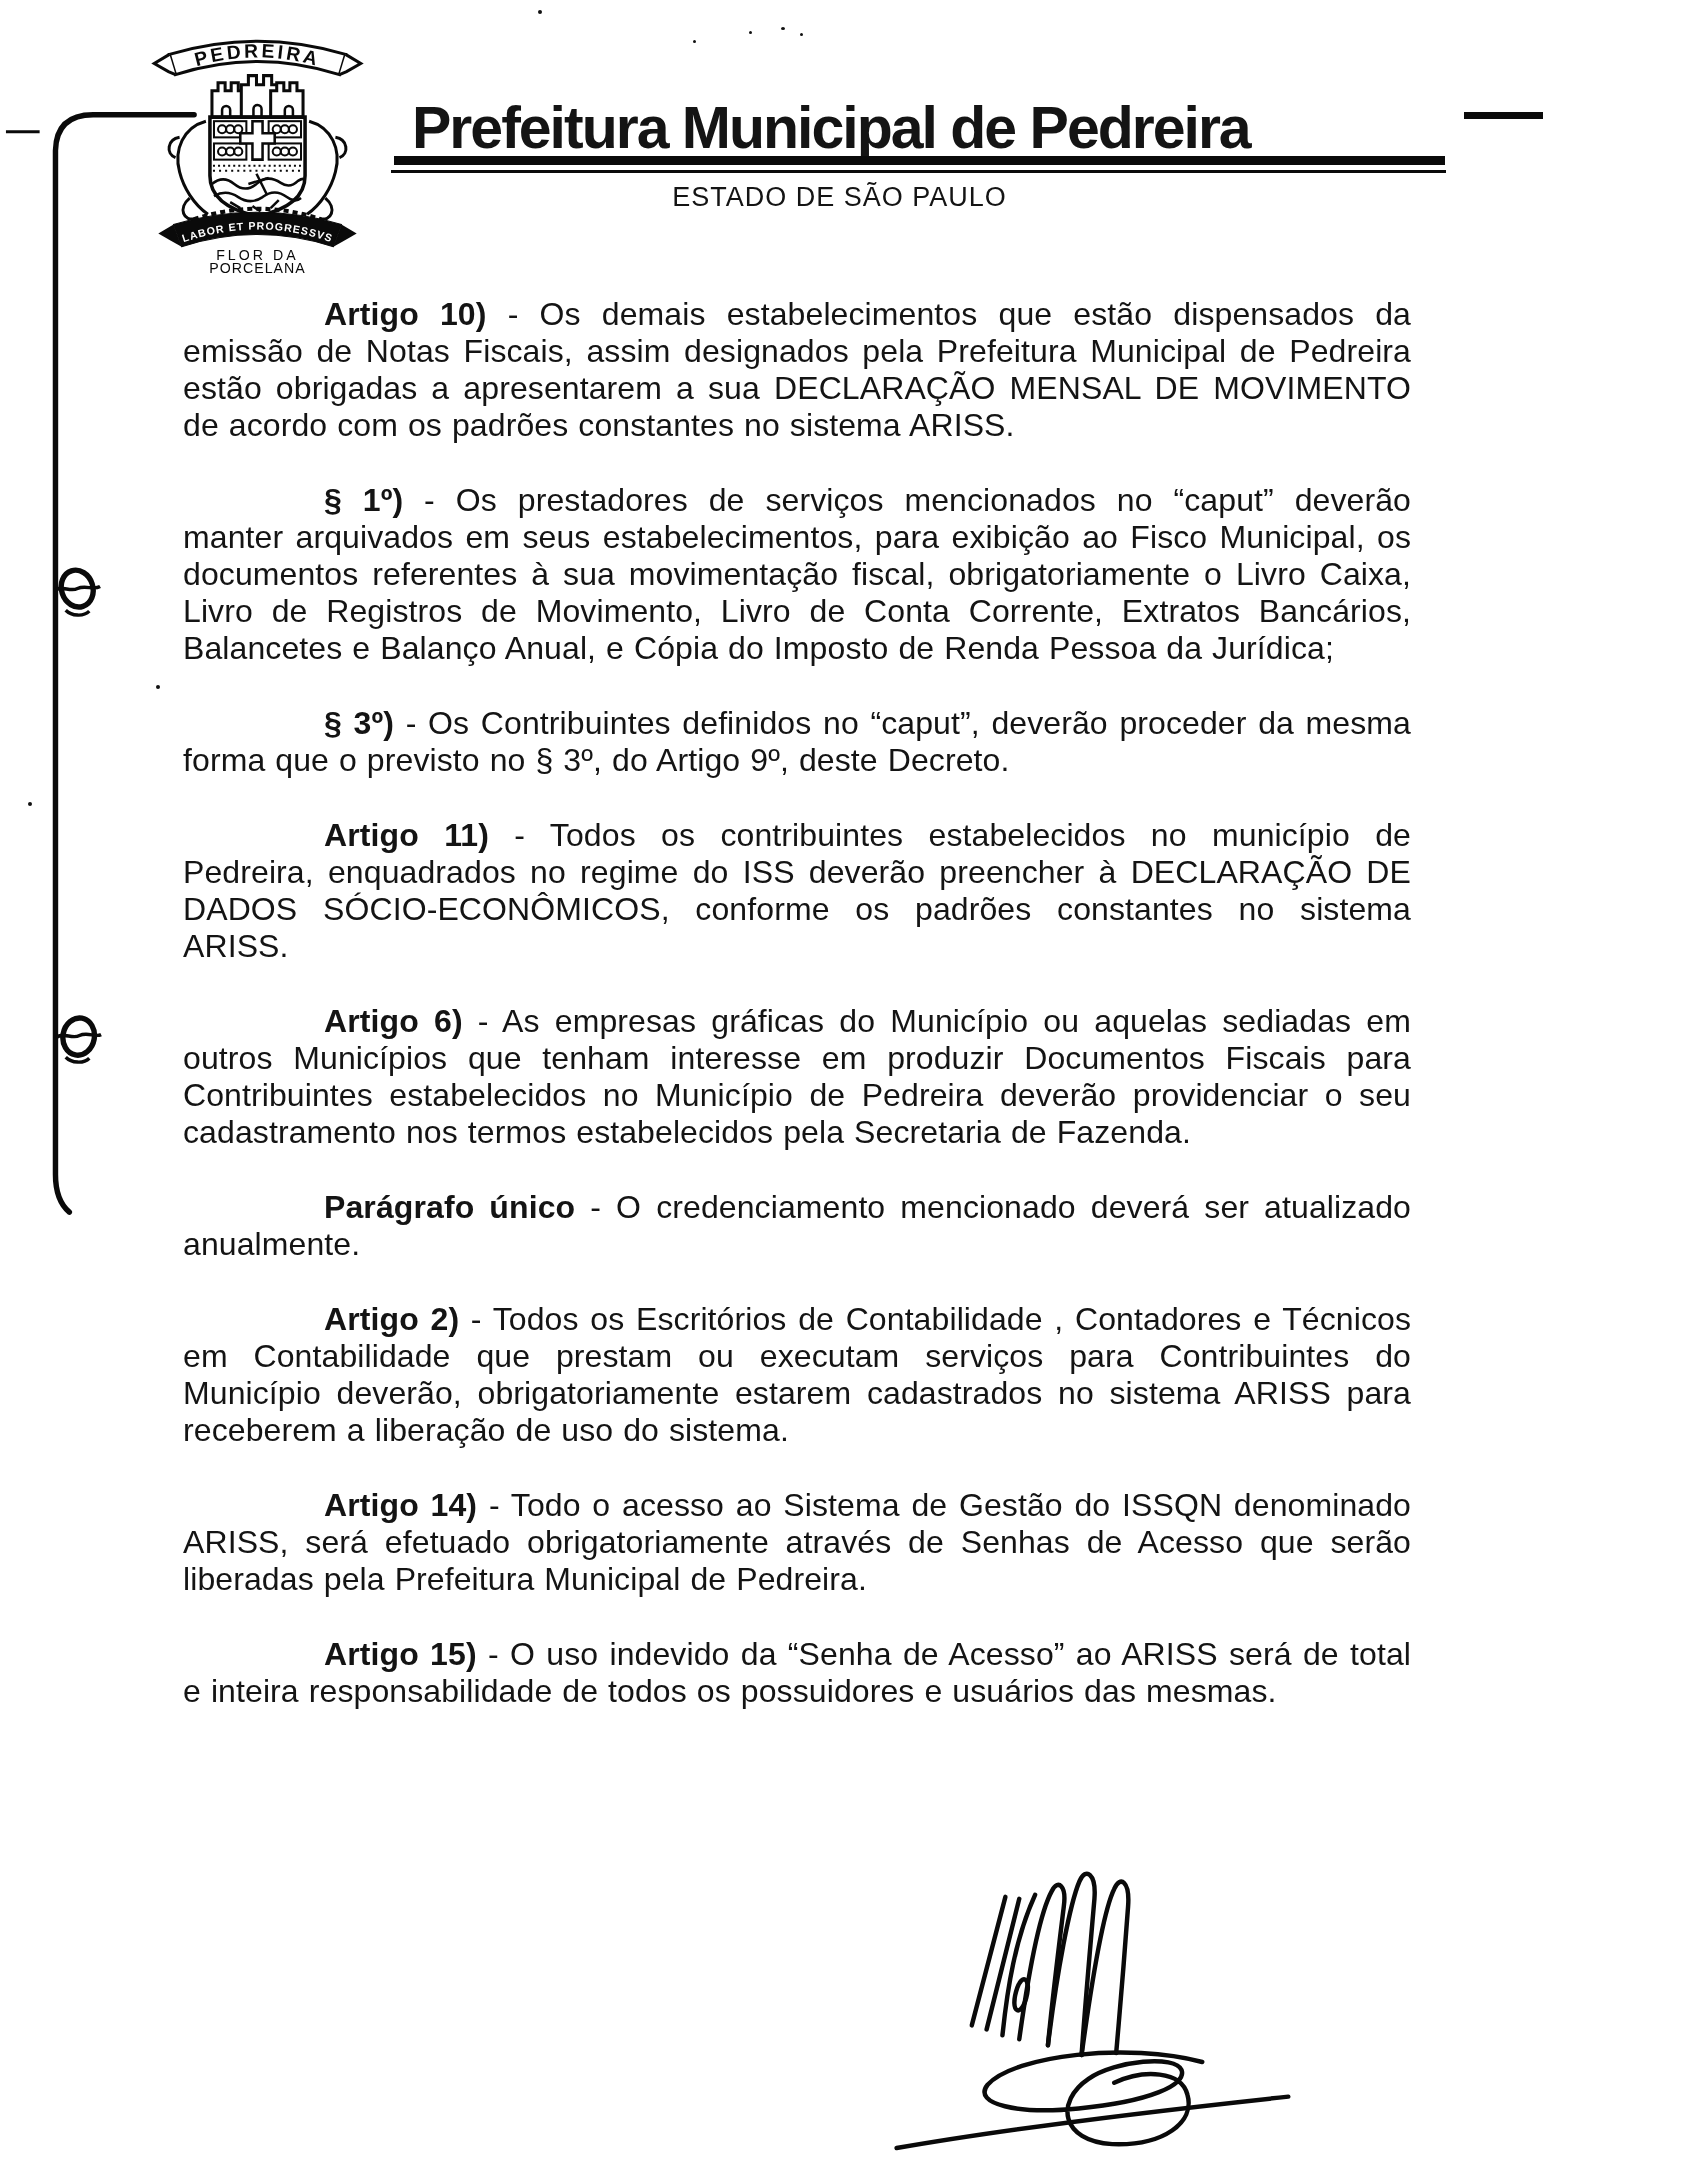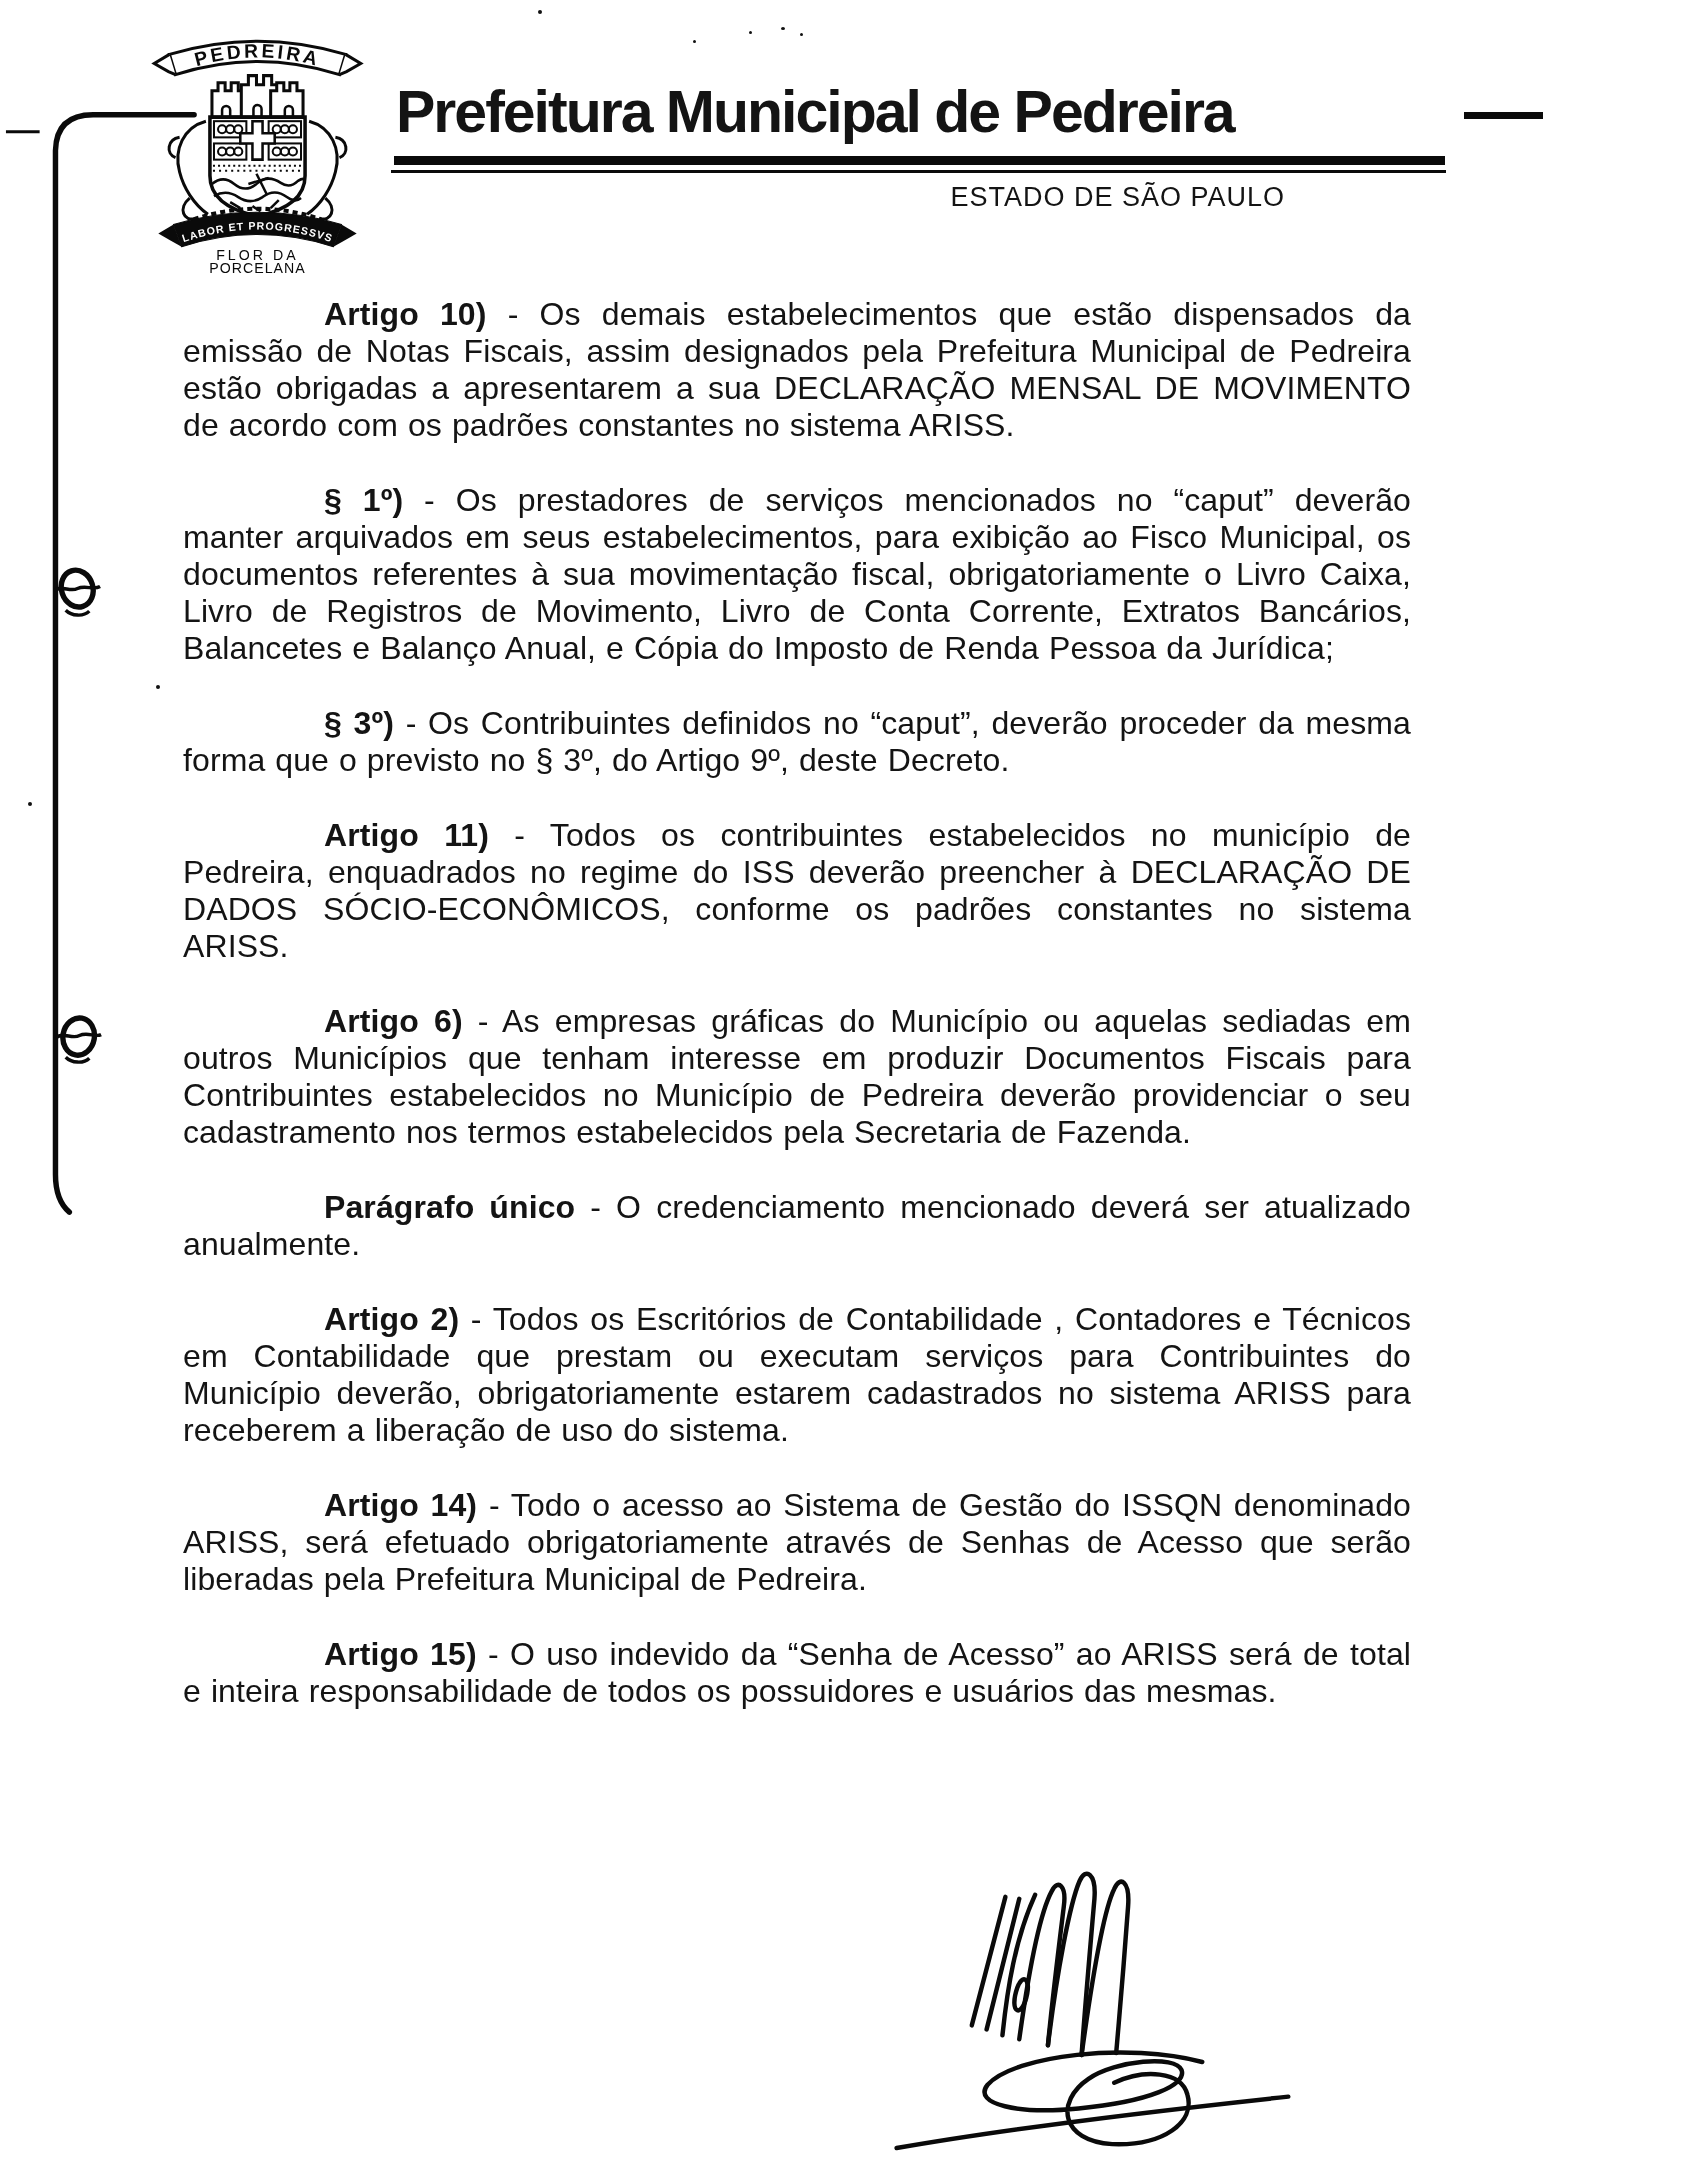--- a/index.html
+++ b/index.html
@@ -9,29 +9,29 @@
   }
   svg{display:block;}
   
   .bracket{position:absolute;left:0;top:99px;}
   .punch{position:absolute;}
   .punch-1{left:50px;top:562px;}
   .punch-2{left:51px;top:1010px;}
   
   .crest{position:absolute;left:131px;top:24px;}
   .org-title{
-    position:absolute;left:396px;top:83px;margin:0;
+    position:absolute;left:396px;top:83px;margin:16px;
     font-size:59px;font-weight:700;letter-spacing:-2px;line-height:1;
     white-space:nowrap;
   }
   .rule-thick{position:absolute;left:394px;top:156px;width:1051px;height:9px;background:#0a0a0a;}
   .rule-thin{position:absolute;left:391px;top:170px;width:1055px;height:3px;background:#0a0a0a;}
   .title-dash{position:absolute;left:1464px;top:112px;width:79px;height:7px;background:#0a0a0a;}
   .state-subtitle{
-    position:absolute;left:394px;top:182px;width:891px;text-align:right;
+    position:absolute;left:394px;top:182px;width:891px;text-align:center;
     font-size:27px;letter-spacing:1px;font-weight:400;
   }
   
   .decree{position:absolute;left:183px;top:296px;width:1228px;}
   .decree p{
     margin:0 0 38px 0;text-indent:141px;
     font-size:32px;line-height:37px;text-align:justify;
     word-spacing:1px;letter-spacing:0.1px;
   }
   .decree p b{font-weight:700;}

